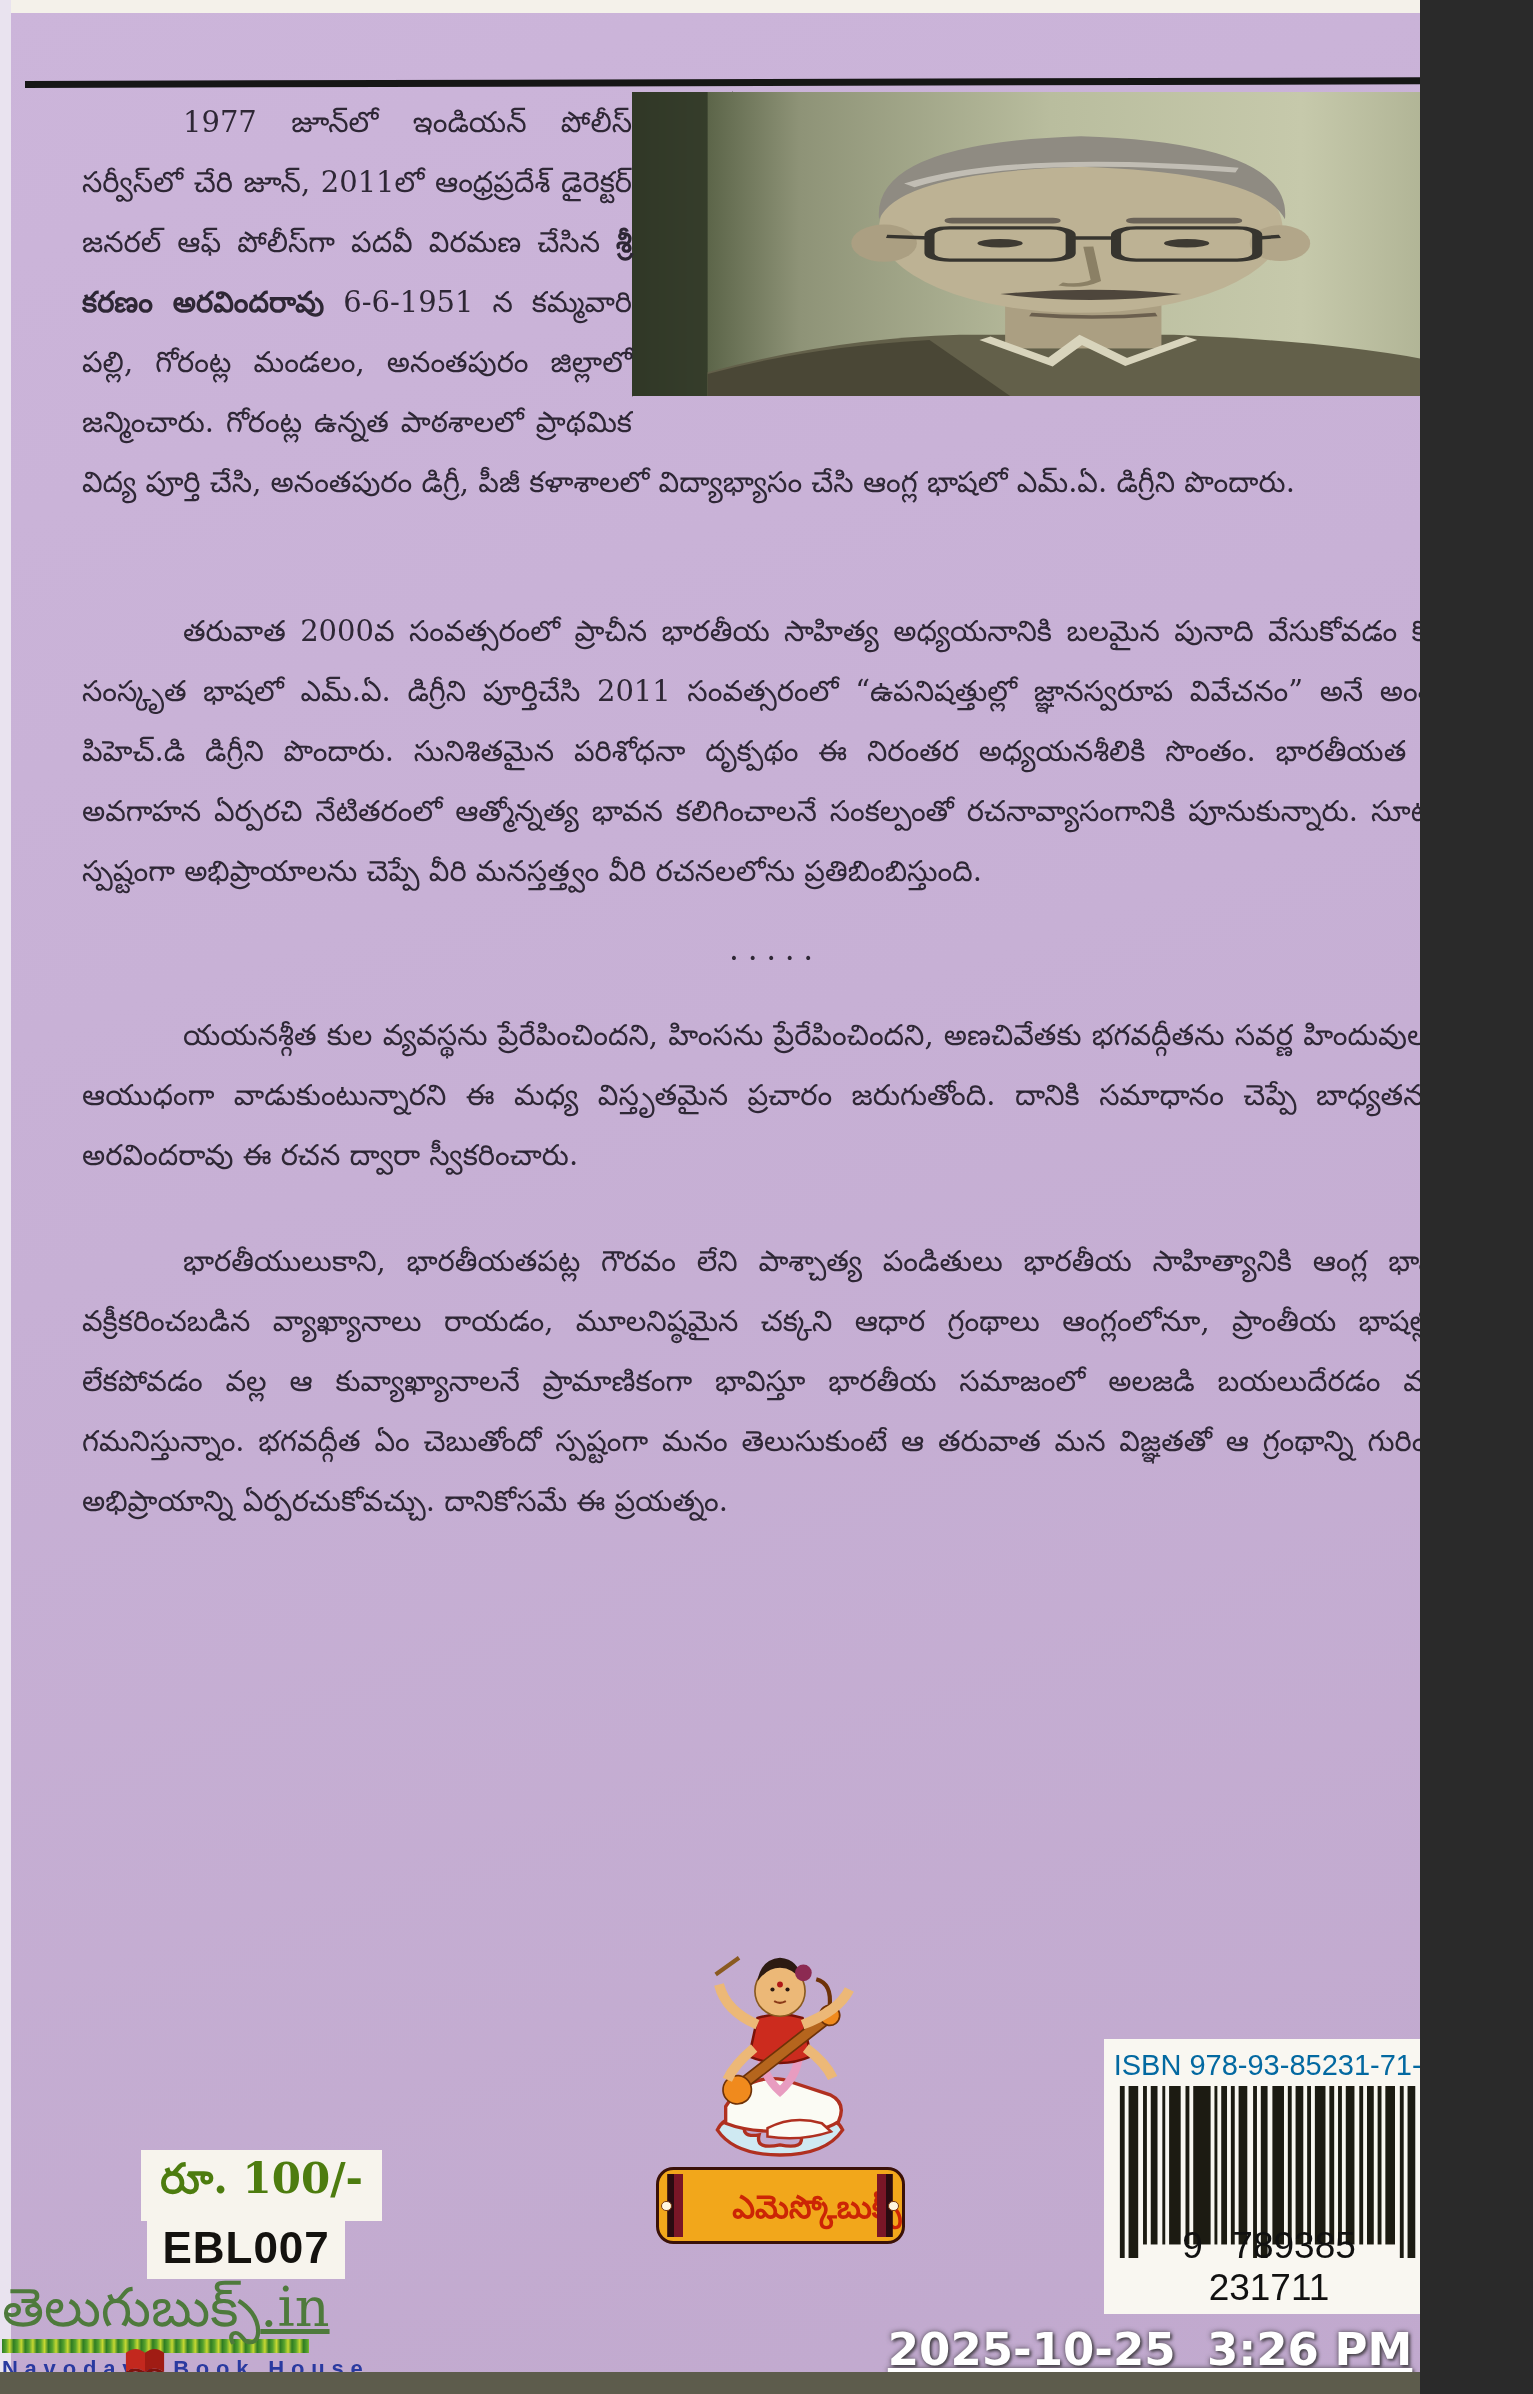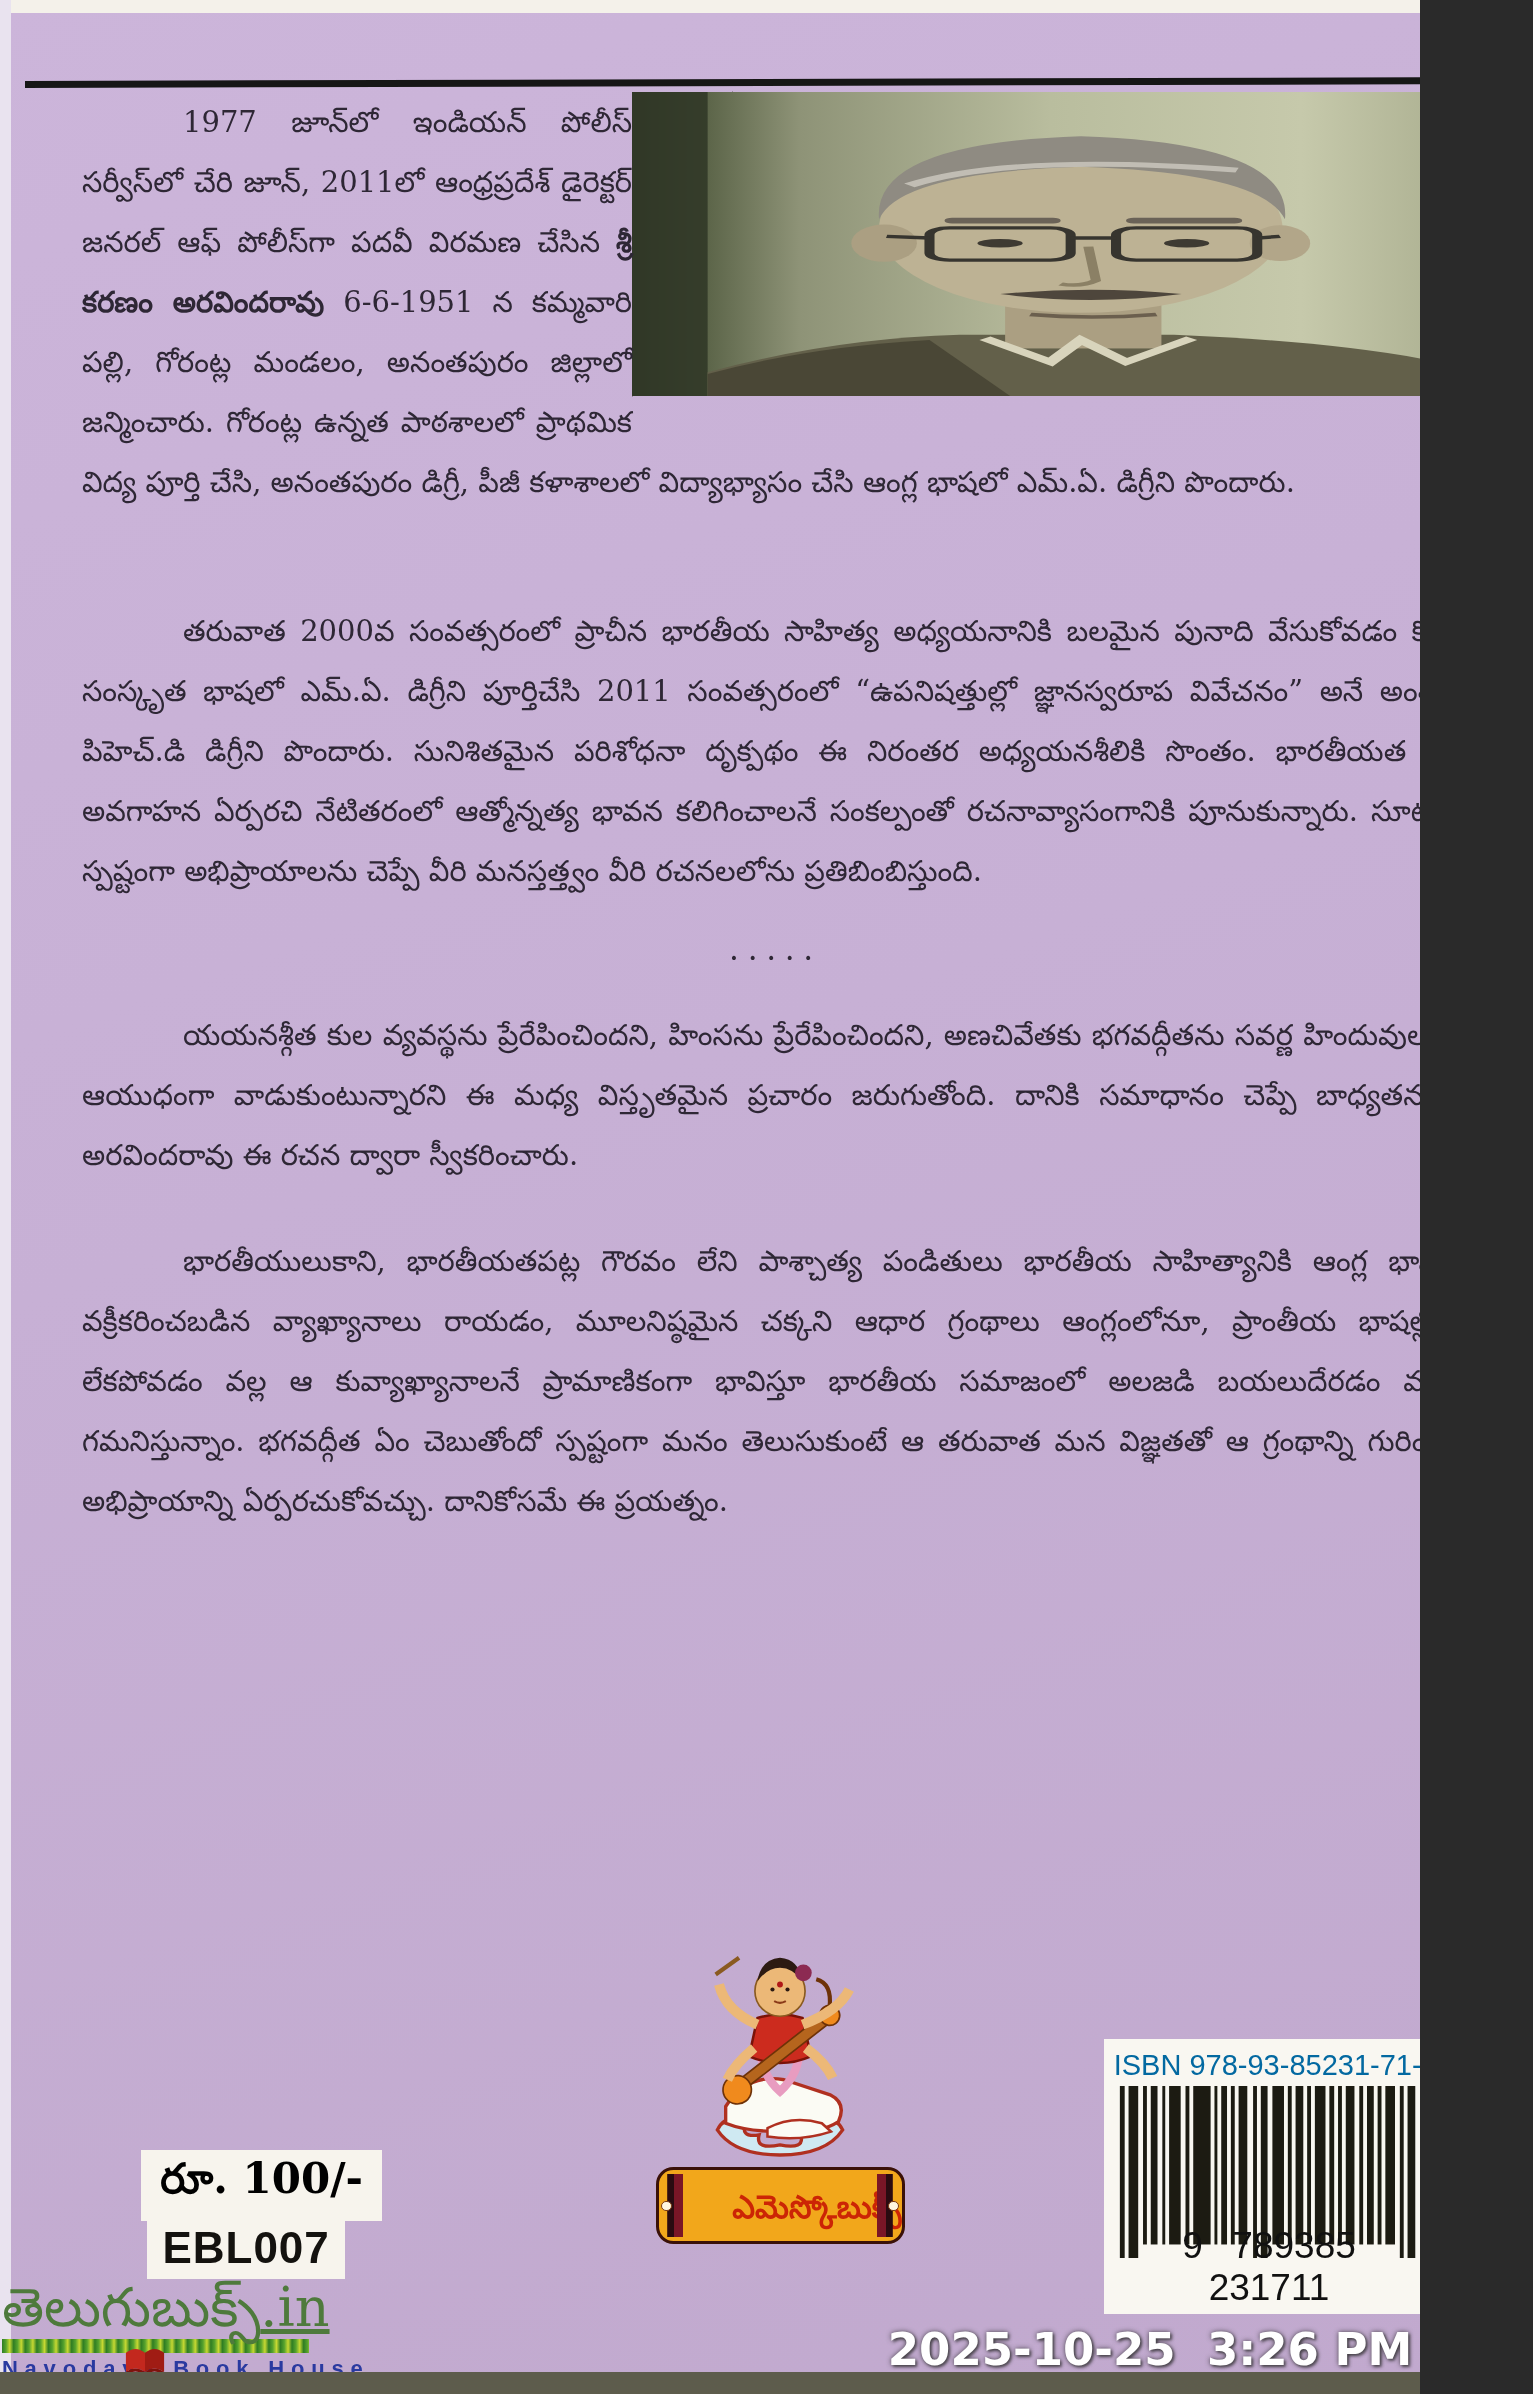--- a/index.html
+++ b/index.html
@@ -37,41 +37,42 @@
     background:#f2a71b; border:3.9px solid #3a1108; border-radius:17.4px;
     display:flex; align-items:center; justify-content:flex-end; box-sizing:border-box;
   }
   .plaque-band { position:absolute; top:3.9px; bottom:3.9px; width:8.7px; background:#7a1626; }
   .plaque-band.left  { left:15.4px; box-shadow:-6.8px 0 0 #2a0b10; }
   .plaque-band.right { right:15.4px; box-shadow:6.8px 0 0 #2a0b10; }
   .plaque-dot { position:absolute; top:50%; width:8.7px; height:8.7px; margin-top:-4.8px; background:#fff7e0; border:1px solid #7a3a10; border-radius:50%; }
   .plaque-dot.left { left:2.9px; } .plaque-dot.right { right:2.9px; }
   .plaque-text { color:#cc2505; font-weight:bold; font-size:32px; line-height:1; padding-top:3.9px; }
   
-  .price-label { position:absolute; left:141px; top:2150px; background:#f7f4ed; padding:3.9px 19.3px 7.7px; font-size:42px; font-weight:bold; color:#000000; }
+  .price-label { position:absolute; left:141px; top:2150px; background:#f7f4ed; padding:3.9px 19.3px 7.7px; font-size:42px; font-weight:bold; color:#4d7c0f; }
   .code-label  { position:absolute; left:147px; top:2221px; background:#f7f4ed; padding:1.9px 15.4px 5.8px; font-family:"Liberation Sans",sans-serif; font-size:44px; font-weight:bold; color:#14120f; letter-spacing:1px; }
   
   .isbn-box { position:absolute; left:1104px; top:2039px; width:330px; background:#f9f7f1; padding:9.7px 9.7px 5.8px; box-sizing:border-box; }
   .isbn-text { font-family:"Liberation Sans",sans-serif; font-size:29px; color:#0369a1; text-align:center; white-space:nowrap; }
   .barcode { display:block; width:307px; height:172px; margin:3.9px auto 0; }
   .barcode-digits { font-family:"Liberation Sans",sans-serif; font-size:37px; color:#111; text-align:center; word-spacing:19.3px; margin-top:-33px; background:transparent; }
   
   .watermark { position:absolute; left:1.9px; top:2281px; width:319px; }
   .wm-site { font-size:54px; font-weight:normal; color:#4e7a3c; line-height:1; white-space:nowrap; }
   .wm-tld  { text-decoration:underline; }
   .wm-leaves { margin-top:3.9px; width:307px; height:14.5px; background:#cddc39;
     background-image:repeating-linear-gradient(90deg,#2f7d23 0px,#57a32e 3.9px,#c6d832 7.7px,#2f7d23 11.6px); }
   .wm-store { margin-top:2.9px; font-family:"Liberation Sans",sans-serif; font-size:22px; font-weight:bold; color:#2a3aa0; letter-spacing:6.8px; white-space:nowrap; }
   .wm-since { font-family:"Liberation Sans",sans-serif; font-size:22px; font-weight:bold; color:#2a3aa0; letter-spacing:4.8px; margin-left:147px; white-space:nowrap; }
   .wm-book-icon { position:absolute; left:122px; top:64px; width:42px; height:31px; }
   
   .timestamp {
     position:absolute; right:7.7px; top:2323px; font-family:"DejaVu Sans","Liberation Sans",sans-serif;
     font-size:45px; font-weight:bold; color:#ffffff; white-space:pre;
     text-shadow:0 0 4.8px rgba(45,45,45,.8), 1.9px 1.9px 2.9px rgba(45,45,45,.65);
+    text-decoration:underline;
   }
 </style>
 </head>
 <body>
 
 <div class="page">
 
   <div class="scan-edge-top"></div>
   <div class="scan-edge-left"></div>
 

